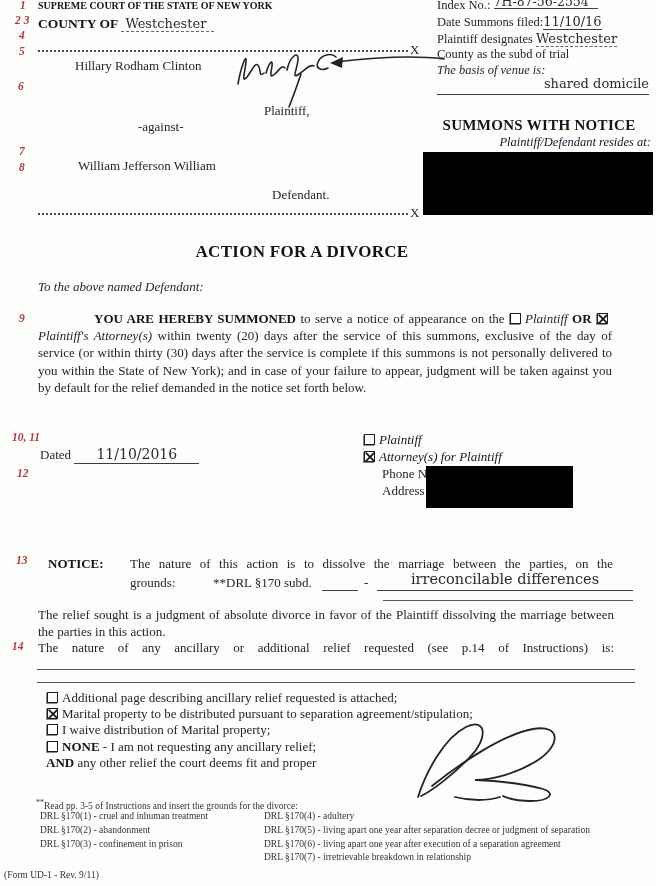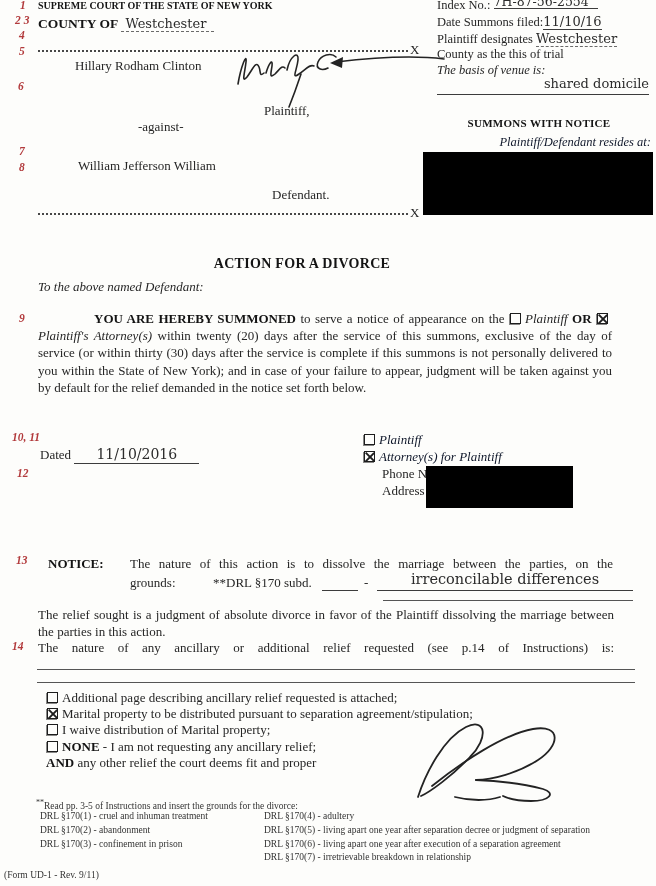--- a/index.html
+++ b/index.html
@@ -73,32 +73,32 @@
       <span>Index No.:</span>
       <span class="u clip" style="width:104px"><span class="fill">7H-87-56-2554</span></span>
     </div>
     <div>
       <span>Date Summons filed:</span><span class="fill u">11/10/16</span>
     </div>
     <div>
       <span>Plaintiff designates</span>
       <span class="fill ud">Westchester</span>
     </div>
-    <div>County as the this of trial</div>
+    <div>County as the subd of trial</div>
     <div class="i">The basis of venue is:</div>
   </div>
   <div class="abs u" style="left:437px;top:76px;width:212px;text-align:right;height:18px">
     <span class="fill">shared domicile</span>
   </div>
 
-  <div class="abs b" style="left:425px;top:117px;width:228px;text-align:center;font-size:11px;letter-spacing:.3px">SUMMONS WITH NOTICE</div>
+  <div class="abs b" style="left:425px;top:117px;width:228px;text-align:center;font-size:15px;letter-spacing:.3px">SUMMONS WITH NOTICE</div>
   <div class="abs bi" style="left:425px;top:135px;width:226px;text-align:right;font-size:12.5px">Plaintiff/Defendant resides at:</div>
   <div class="abs redact" style="left:423px;top:152px;width:230px;height:63px"></div>
 
-  <div class="abs b" style="left:0;top:256px;width:604px;text-align:center;font-size:14px;letter-spacing:.3px">ACTION FOR A DIVORCE</div>
+  <div class="abs b" style="left:0;top:242px;width:604px;text-align:center;font-size:17px;letter-spacing:.3px">ACTION FOR A DIVORCE</div>
   <div class="abs i" style="left:38px;top:279px">To the above named Defendant:</div>
 
   <div class="abs para just" style="left:38px;top:310px;width:574px;text-indent:56px">
     <span class="b">YOU ARE HEREBY SUMMONED</span><span> to serve a notice of appearance on the </span><span class="cb"></span><span class="i">Plaintiff</span>
     <span class="b">OR</span> <span class="cb checked"></span><span class="i">Plaintiff's Attorney(s)</span><span> within twenty (20) days after the service of this summons, exclusive of the day of service (or within thirty (30) days after the service is complete if this summons is not personally delivered to you within the State of New York); and in case of your failure to appear, judgment will be taken against you by default for the relief demanded in the notice set forth below.</span>
   </div>
 
   <div class="abs" style="left:40px;top:446px">
     <span>Dated</span>
     <span class="u" style="display:inline-block;width:125px;text-align:center">

